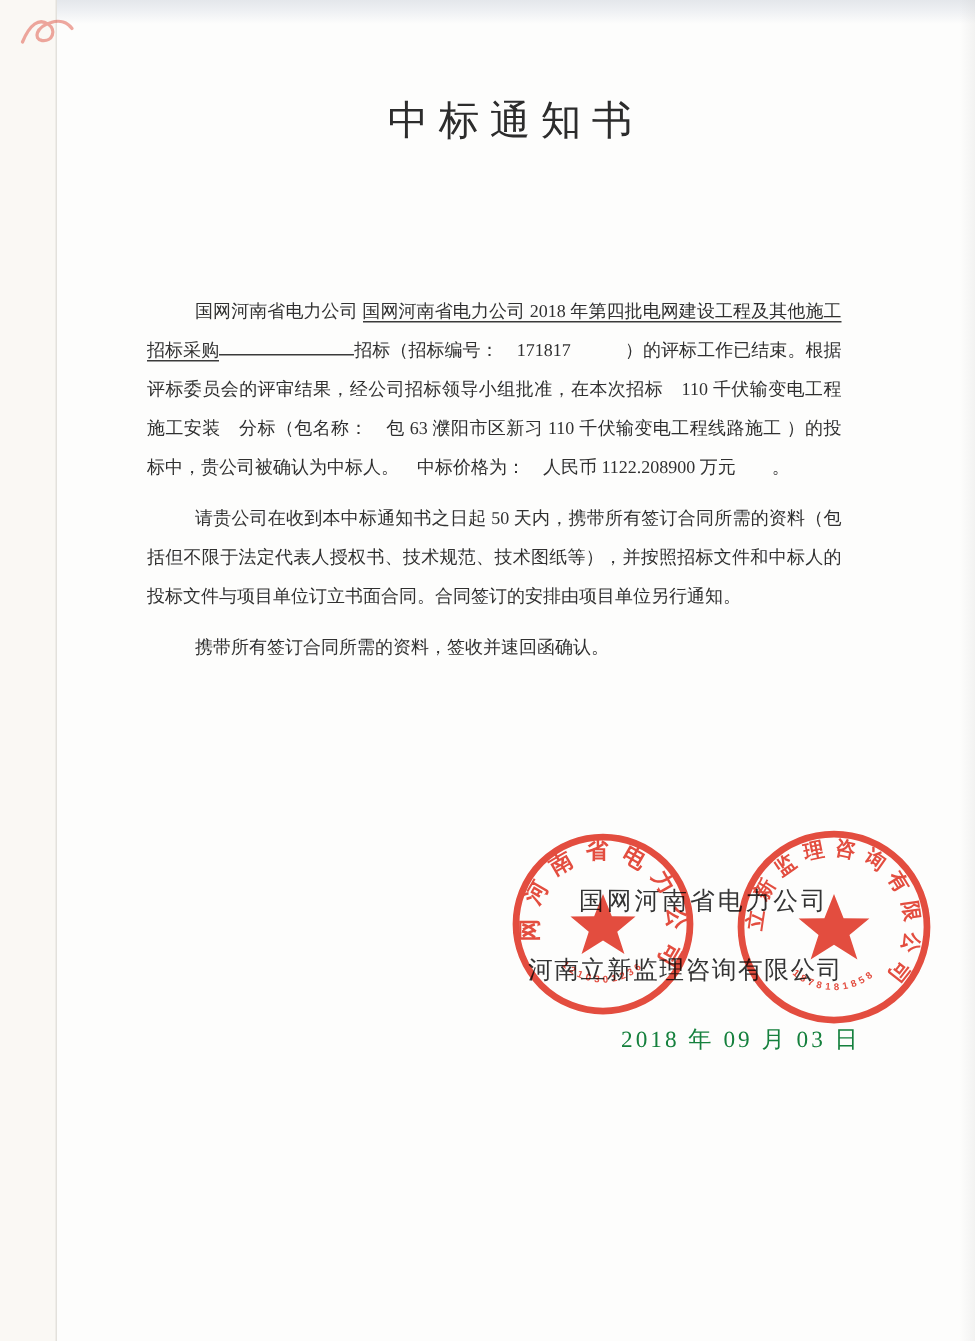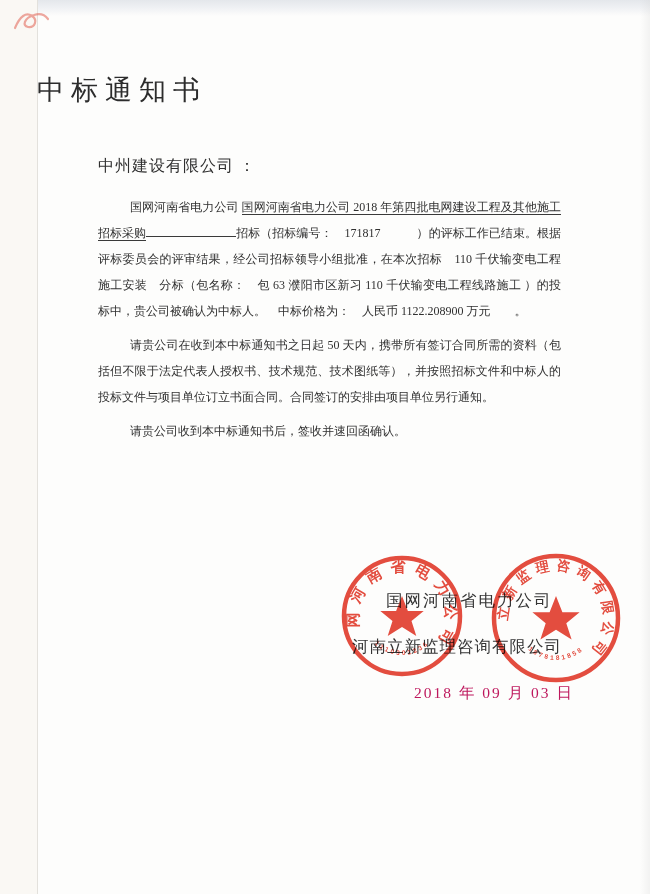--- a/index.html
+++ b/index.html
@@ -10,33 +10,33 @@
   }
   
   .scan-top-edge{position:absolute;left:37px;top:0;right:0;height:16px;
     background:linear-gradient(to bottom,#e4e7eb 0%,#eef0f3 45%,rgba(255,255,255,0) 100%);}
   .scan-left-strip{position:absolute;left:0;top:0;width:37px;height:894px;
     background:#faf8f4;border-right:1px solid #e3e1dc;}
   .scan-right-shade{position:absolute;right:0;top:0;width:10px;height:894px;
     background:linear-gradient(to right,rgba(255,255,255,0),rgba(210,210,210,.25));}
   .red-scribble{position:absolute;left:12px;top:6px;opacity:.5;}
 
-  .title{position:absolute;left:37px;right:0;top:72px;text-align:left;
+  .title{position:absolute;left:37px;right:0;top:62px;text-align:center;
     font-size:27px;letter-spacing:7px;color:#2c2c2c;}
   .addressee{position:absolute;left:98px;top:156px;font-size:16px;letter-spacing:1px;}
   .body-text{position:absolute;left:98px;top:194px;width:463px;
     font-size:12px;line-height:26px;text-align:justify;color:#303030;}
   .body-text p{margin:0;text-indent:32px;}
   .body-text p + p{margin-top:8px;}
   .u{border-bottom:1px solid #3a3a3a;}
   .blank-u{display:inline-block;width:90px;border-bottom:1px solid #3a3a3a;height:14px;vertical-align:baseline;}
 
   .sig-company1{position:absolute;left:386px;top:590px;font-size:16.5px;letter-spacing:2px;color:#343434;}
   .sig-company2{position:absolute;left:352px;top:636px;font-size:16.5px;letter-spacing:1px;color:#343434;}
-  .sig-date{position:absolute;left:414px;top:683px;font-size:15.5px;letter-spacing:2px;color:#be185d;}
+  .sig-date{position:absolute;left:414px;top:683px;font-size:15.5px;letter-spacing:2px;color:#15803d;}
 
   .stamp{position:absolute;mix-blend-mode:multiply;opacity:.9;}
   .stamp-left{left:339px;top:553px;}
   .stamp-right{left:489px;top:551px;}
   .stamp text{font-family:"Liberation Sans","DejaVu Sans",sans-serif;font-weight:bold;}
 </style>
 </head>
 <body>
 
 <div class="page">
@@ -44,26 +44,25 @@
   <div class="scan-top-edge"></div>
   <div class="scan-left-strip"></div>
   <div class="scan-right-shade"></div>
 
   <svg class="red-scribble" width="40" height="30" viewBox="0 0 40 30">
     <path d="M3,22 C8,10 14,6 20,10 C26,14 23,22 16,21 C10,20 12,12 22,9 C28,7 33,9 36,13" fill="none" stroke="#e05545" stroke-width="2.2" stroke-linecap="round"></path>
   </svg>
 
   <div class="title">中标通知书</div>
 
-  <div class="addressee">中州建设有限公司 ：</div>
 
   <div class="body-text">
     <p><span>国网河南省电力公司  </span><span class="u">国网河南省电力公司 2018 年第四批电网建设工程及其他施工招标采购</span><span class="blank-u"></span><span>招标（招标编号：　171817　　　）的评标工作已结束。根据评标委员会的评审结果，经公司招标领导小组批准，在本次招标　110 千伏输变电工程施工安装　分标（包名称：　包 63 濮阳市区新习 110 千伏输变电工程线路施工 ）的投标中，贵公司被确认为中标人。　中标价格为：　人民币 1122.208900 万元　　。</span></p>
     <p>请贵公司在收到本中标通知书之日起 50 天内，携带所有签订合同所需的资料（包括但不限于法定代表人授权书、技术规范、技术图纸等），并按照招标文件和中标人的投标文件与项目单位订立书面合同。合同签订的安排由项目单位另行通知。</p>
-    <p>请贵公司收到本中标通知书后，签收并速回函确认。</p>
+    <p>携带所有签订合同所需的资料，签收并速回函确认。</p>
   </div>
 
   <div class="sig-company1">国网河南省电力公司</div>
   <div class="sig-company2">河南立新监理咨询有限公司</div>
   <div class="sig-date">2018 年 09 月 03 日</div>
 
   <svg class="stamp stamp-left" width="126" height="126" viewBox="0 0 126 126">
     <defs>
       <path id="lt-top" d="M 19,63 a 44,44 0 1,1 88,0 a 44,44 0 1,1 -88,0"></path>
       <path id="lt-bot" d="M 24,63 a 39,39 0 1,0 78,0 a 39,39 0 1,0 -78,0"></path>

